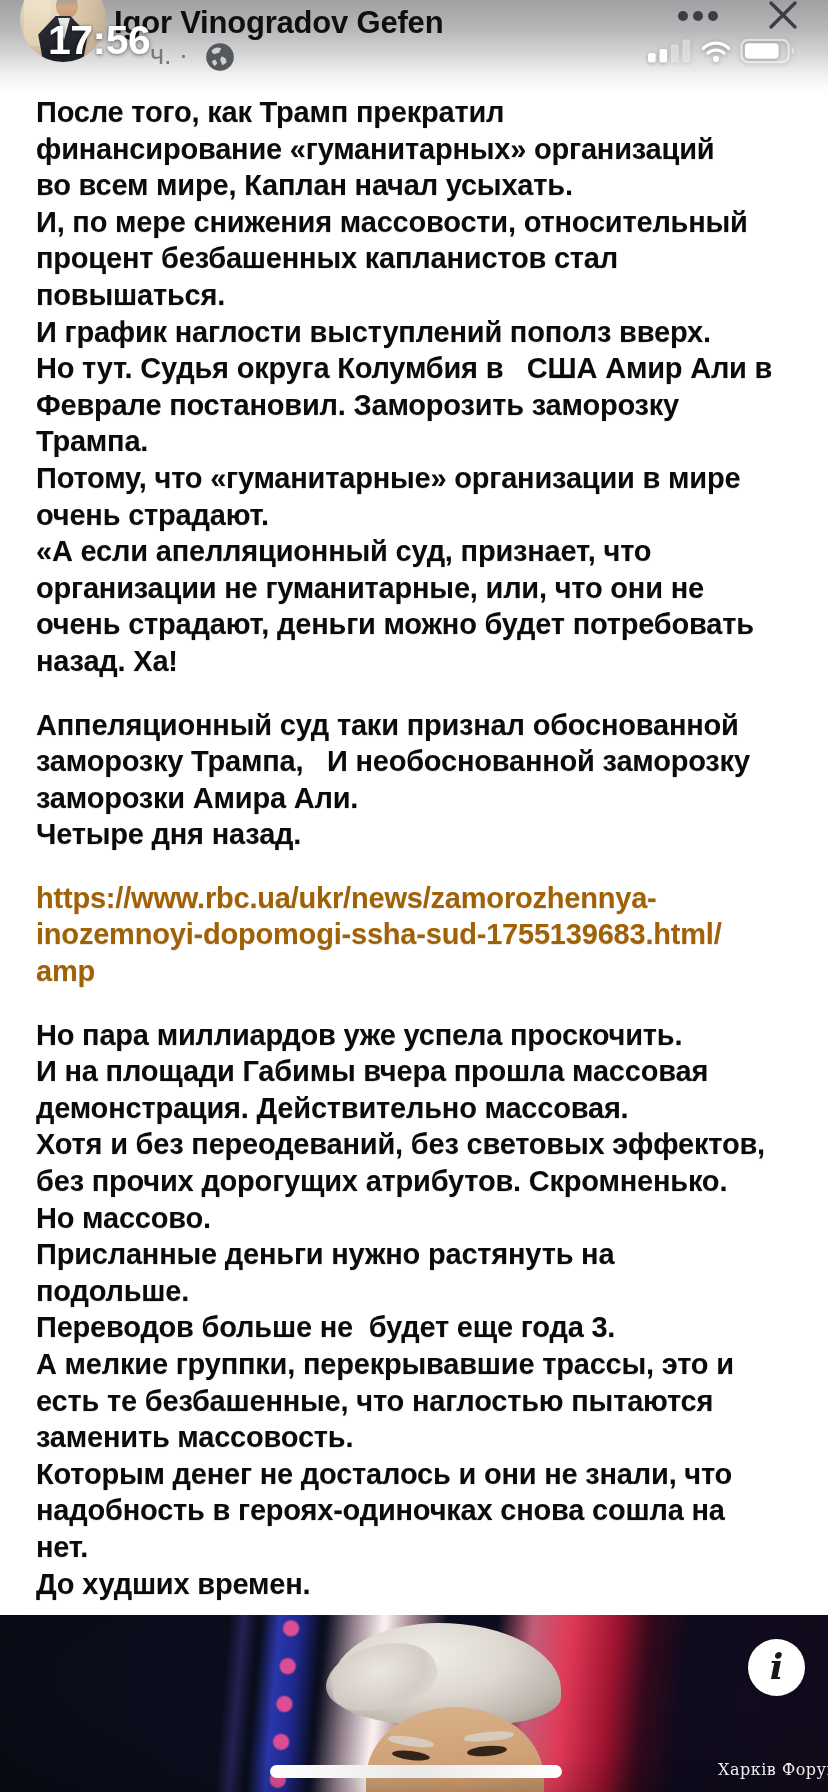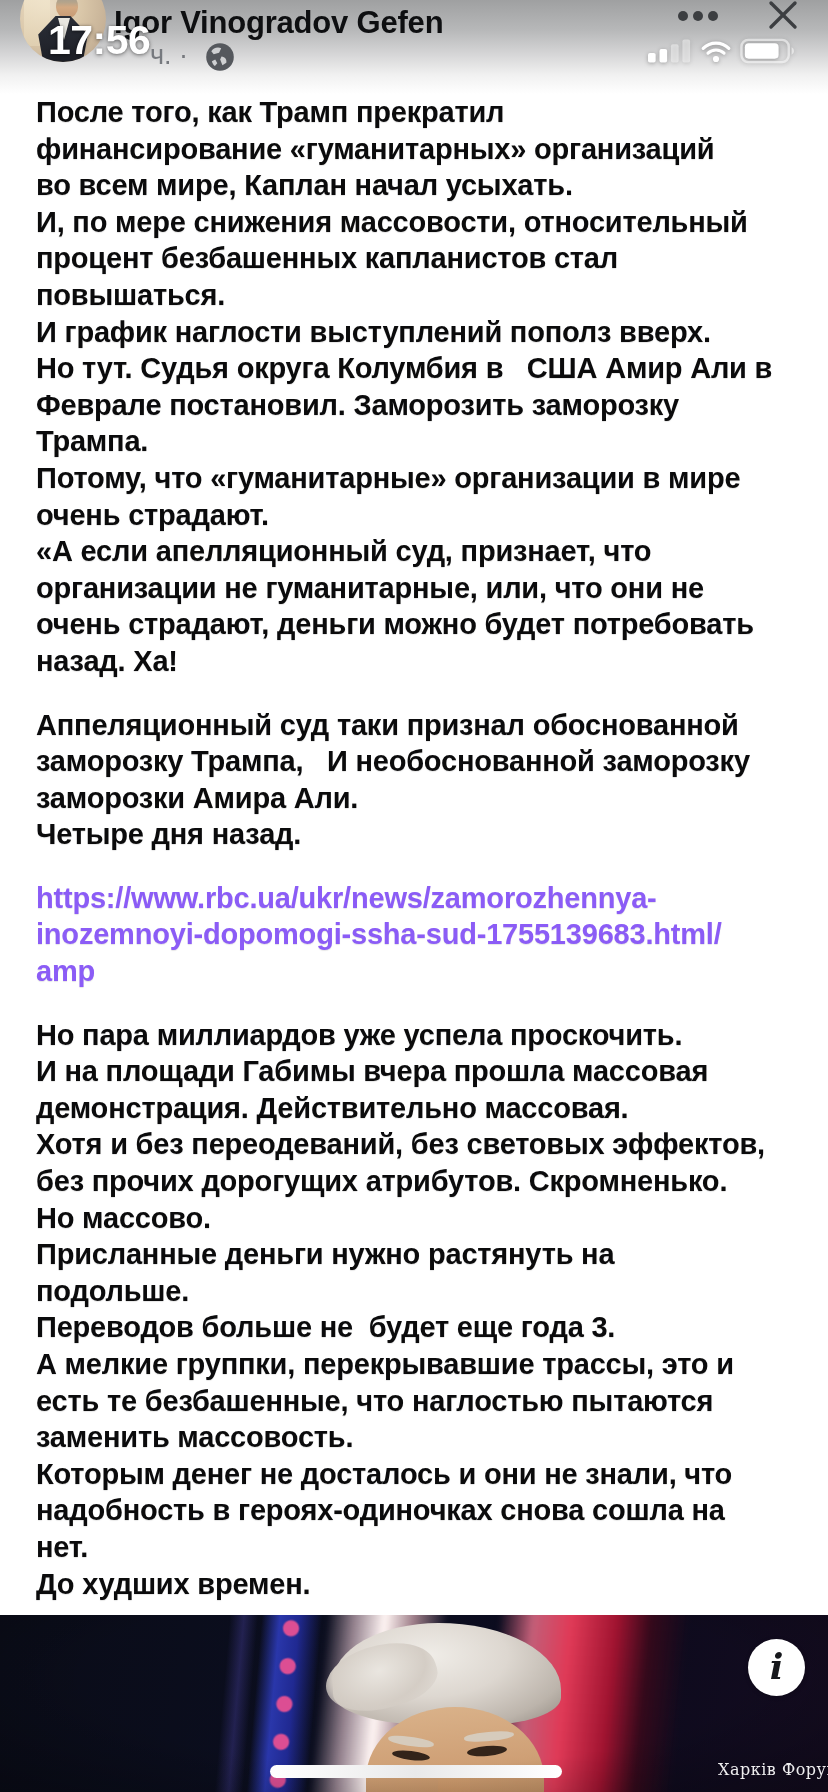--- a/index.html
+++ b/index.html
@@ -33,21 +33,21 @@
   .globe { position:absolute; left:205px; top:42px; width:30px; height:30px; }
   .st-right { position:absolute; left:648px; top:36px; width:150px; height:30px;
     display:flex; align-items:center; gap:8px; filter:drop-shadow(0 1px 2px rgba(0,0,0,.3)); }
 
   
   .post-text { position:absolute; left:0; top:94px; width:828px; padding-left:36px;
     font-size:29px; font-weight:700; line-height:36.6px; color:#0b0b0c; letter-spacing:-.2px;
     white-space:pre; text-shadow:0 1px 1px rgba(0,0,0,.10); }
   .post-text .line { height:36.6px; }
   .post-text .line.blank { height:27px; }
-  .post-text .line.link { color:#8b5cf6; cursor:pointer; }
+  .post-text .line.link { color:#a16207; cursor:pointer; }
 
   
   .photo { position:absolute; left:0; top:1615px; width:828px; height:177px; overflow:hidden;
     background:linear-gradient(100deg,#0a0c18 0%,#0b0e20 45%,#0d0a1d 75%,#140c20 100%); }
   .beam { position:absolute; top:-14px; height:215px; }
   .beam.purple-faint { left:222px; width:28px; transform:rotate(5deg);
     background:linear-gradient(to right,rgba(90,80,200,0),rgba(90,80,200,.30),rgba(90,80,200,0)); }
   .beam.led { left:254px; width:60px; transform:rotate(5deg);
     background:linear-gradient(to right,rgba(20,30,120,0) 0%,rgba(47,62,195,.85) 30%,rgba(34,44,158,.9) 62%,rgba(20,30,120,0) 100%); }
   .beam.led .dots { position:absolute; inset:0;

